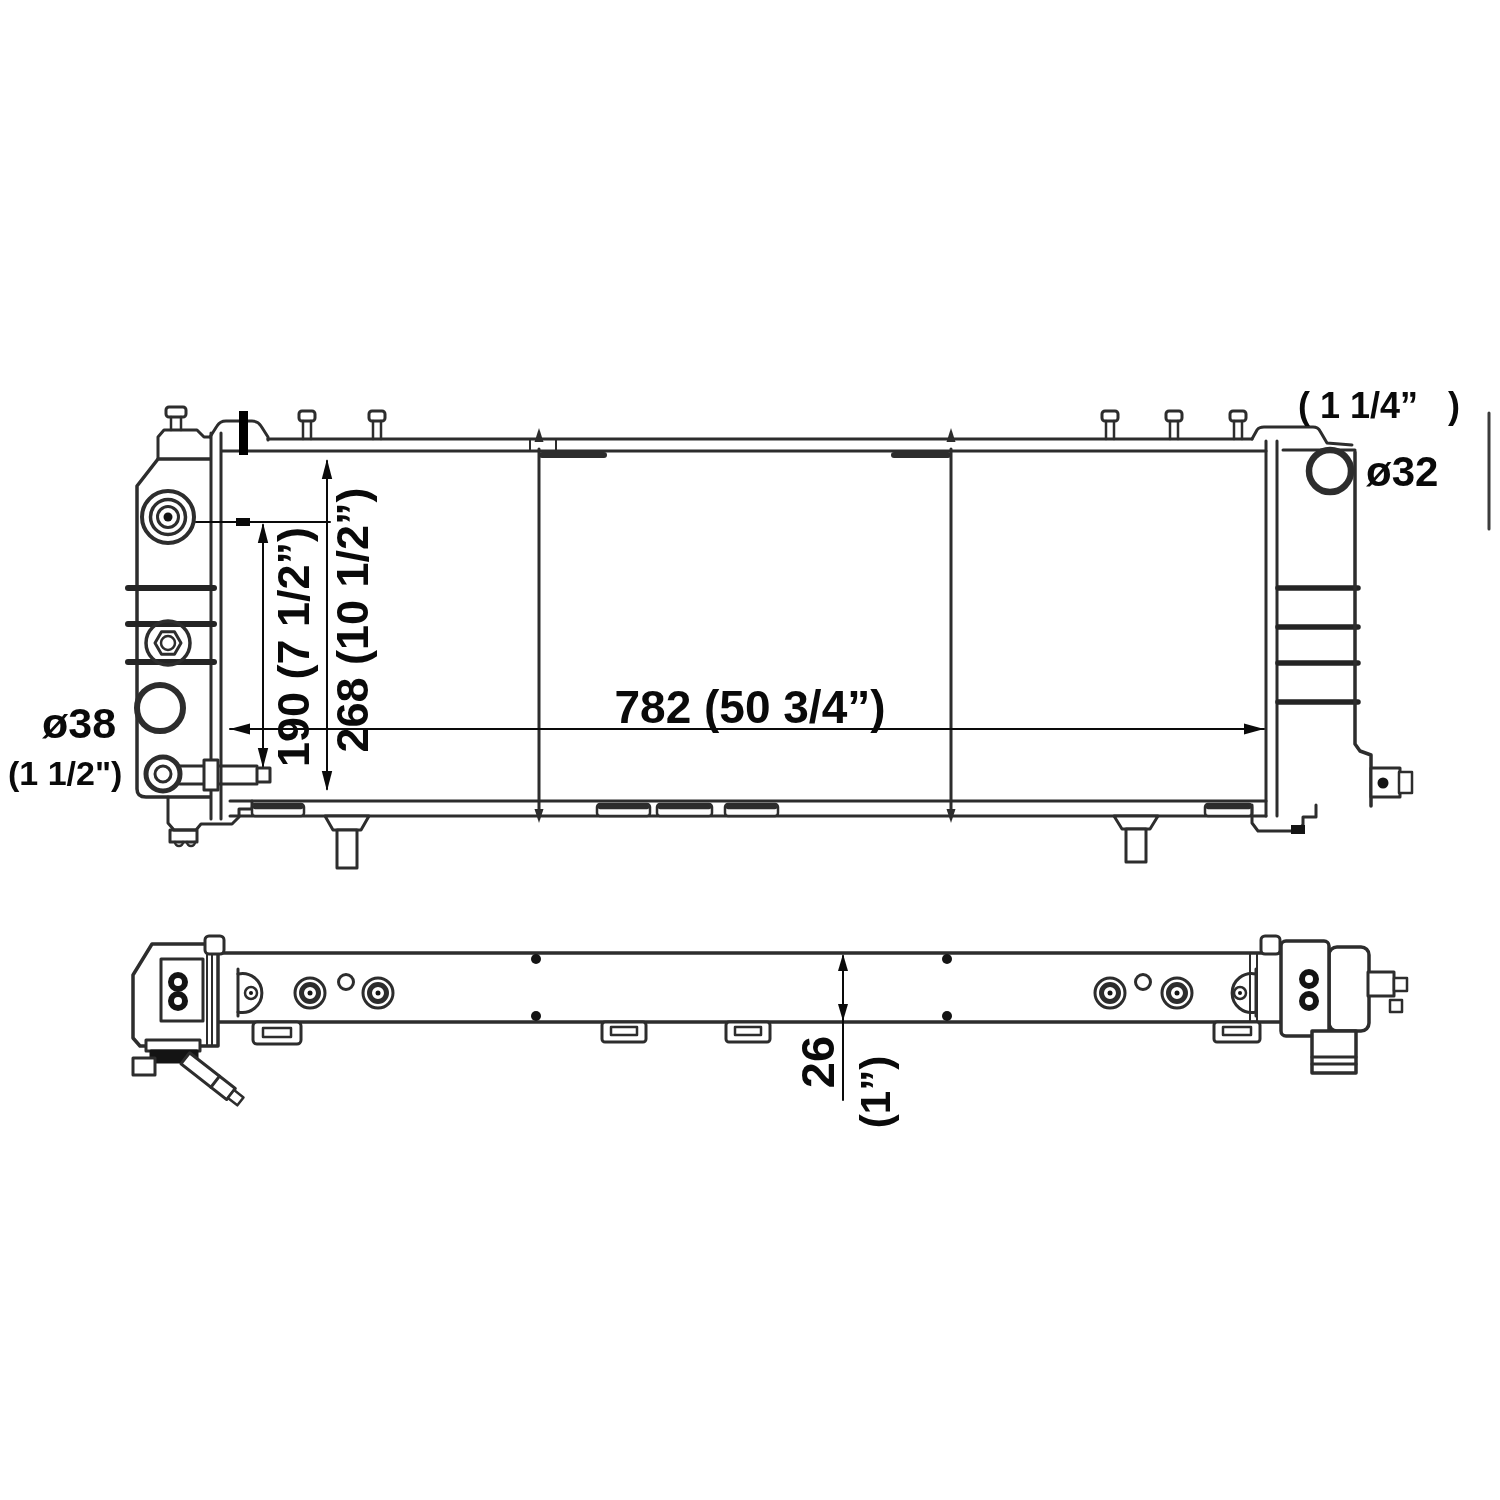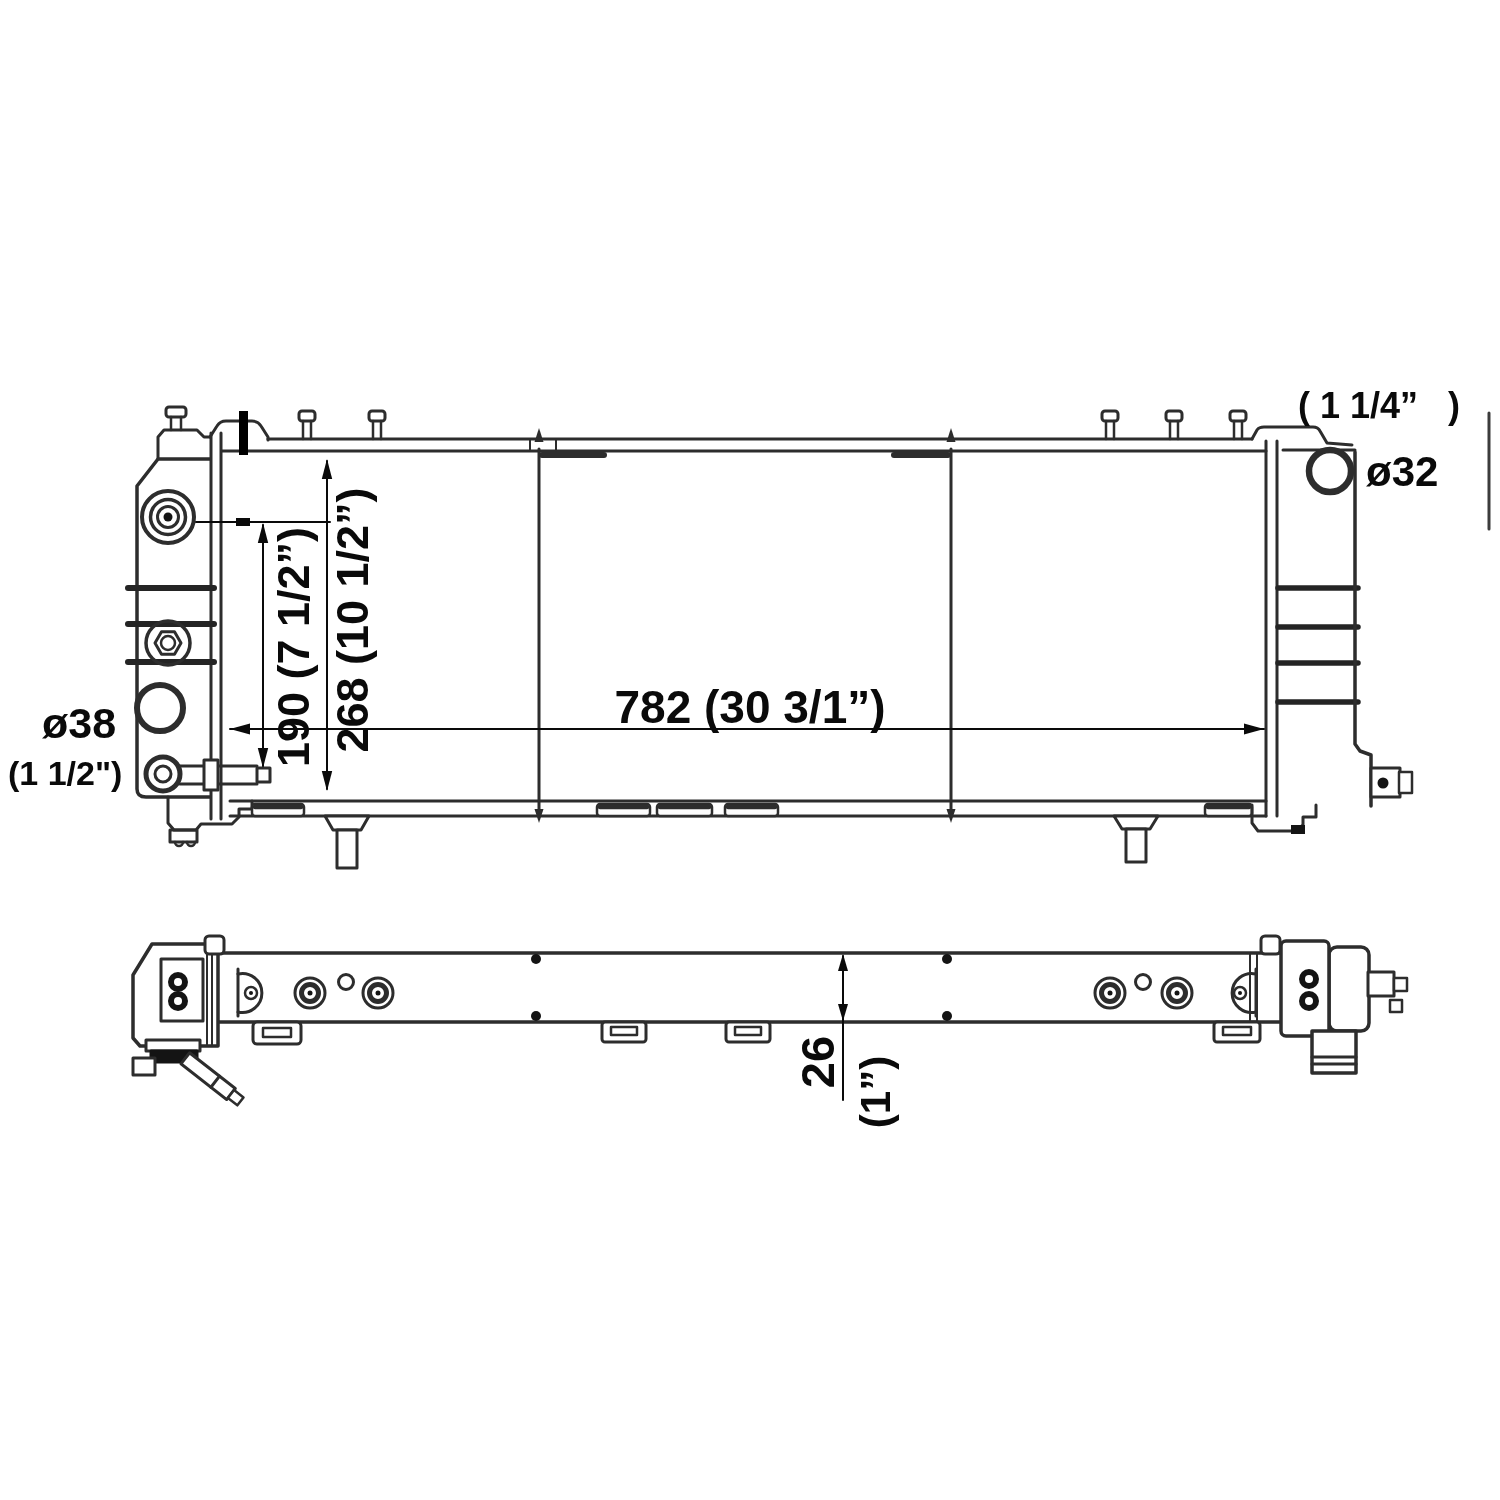--- a/index.html
+++ b/index.html
@@ -287,21 +287,21 @@
     </g>
   </g>
 
   <g stroke="#0a0a0a" stroke-width="2" fill="#0a0a0a" stroke-linecap="round">
     <line x1="843" y1="956" x2="843" y2="1100" fill="none"></line>
     <polygon points="843,954 838,971 848,971" stroke="none"></polygon>
     <polygon points="843,1021 838,1004 848,1004" stroke="none"></polygon>
   </g>
 </svg>
 
-<div class="dim-label centered" style="left:750px; top:707px; font-size:46px;">782 (30 3/1”)</div>
+<div class="dim-label centered" style="left:750px; top:707px; font-size:46px;">782 (50 3/4”)</div>
 
 <div class="dim-label rot" style="left:293px; top:647px; font-size:45px;">190 (7 1/2”)</div>
 
 <div class="dim-label rot" style="left:352px; top:620px; font-size:45px;">268 (10 1/2”)</div>
 
 <div class="dim-label" style="left:42px; top:690px; font-size:43px;margin-top:12px;">ø38</div>
 
 <div class="dim-label" style="left:8px; top:756px; font-size:34px;">(1 1/2")</div>
 
 <div class="dim-label" style="left:1366px; top:451px; font-size:42px;">ø32</div>

